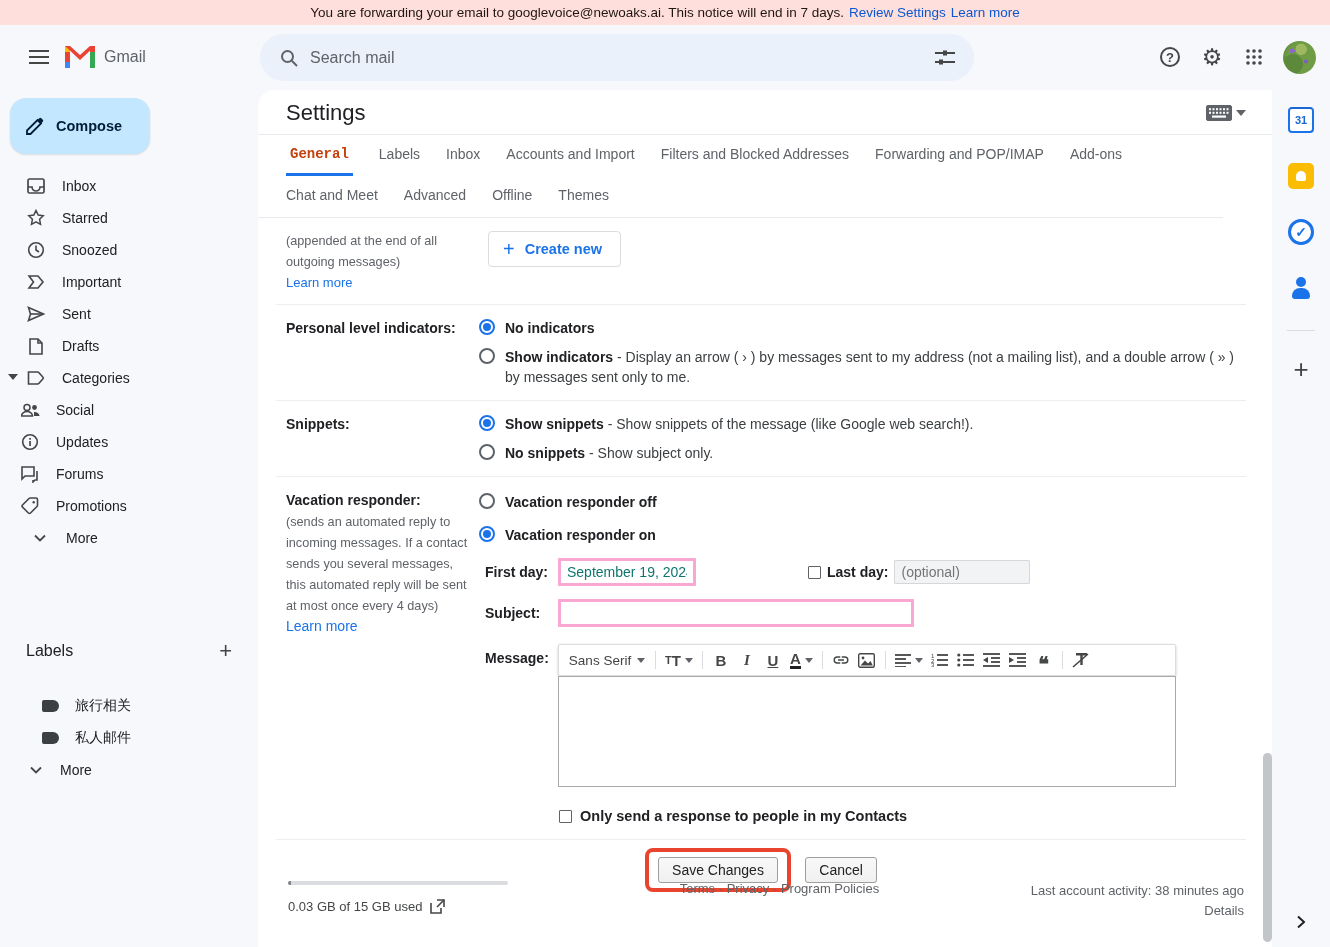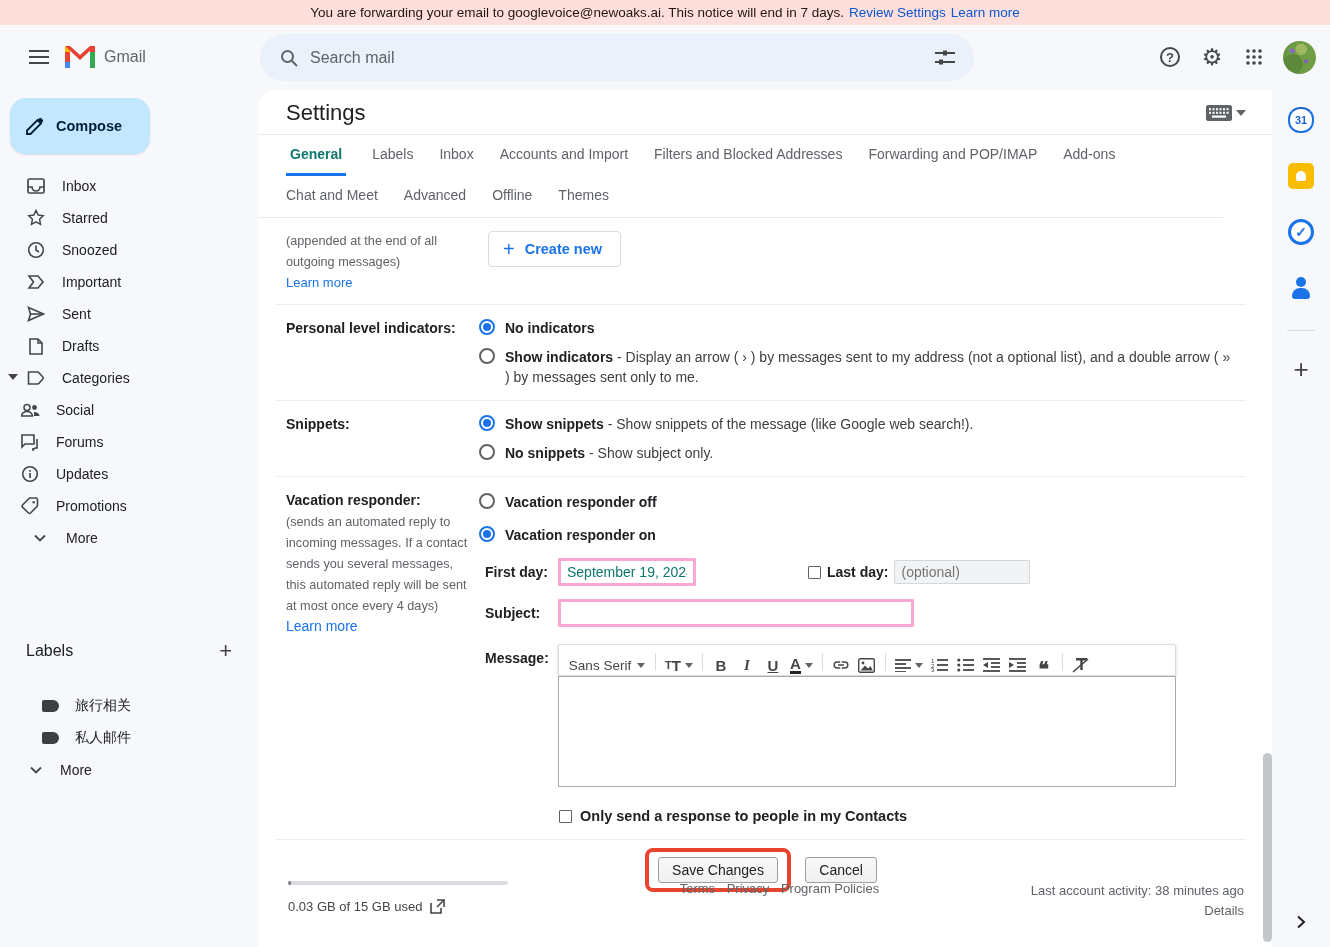--- a/index.html
+++ b/index.html
@@ -49,42 +49,42 @@
   .labels-hdr { position:absolute; top:548px; left:26px; right:24px; display:flex; align-items:center; justify-content:space-between; }
   .labels-title { font-size:16px; color:#202124; }
   .plus-glyph { font-size:22px; color:#444; font-weight:normal; cursor:pointer; }
   .label-list { position:absolute; top:600px; left:0; right:12px; }
   .label-item { height:32px; display:flex; align-items:center; gap:16px; padding-left:42px; font-size:14px; color:#202124; cursor:pointer; }
   .tagfill { width:17px; height:12px; background:#3c4043; border-radius:2px 6px 6px 2px; flex:none; }
 
   
   .rightbar { position:absolute; top:90px; right:0; width:58px; bottom:0; display:flex; flex-direction:column; align-items:center; }
   .rb-icon { width:36px; height:36px; display:flex; align-items:center; justify-content:center; cursor:pointer; margin-top:20px; }
-  .cal { width:26px; height:26px; background:#fff; border:2px solid #1a73e8; border-top-color:#1967d2; border-radius:12px;
+  .cal { width:26px; height:26px; background:#fff; border:2px solid #1a73e8; border-top-color:#1967d2; border-radius:4px;
          color:#1967d2; font-size:11px; font-weight:bold; display:flex; align-items:center; justify-content:center; }
   .keep { width:26px; height:26px; background:#fbbc04; border-radius:5px; display:flex; align-items:center; justify-content:center; }
   .keep::after { content:""; width:10px; height:10px; border-radius:50% 50% 2px 2px; background:#fff; }
   .tasks { width:26px; height:26px; border-radius:50%; background:#fff; color:#1a73e8; border:3px solid #1a73e8;
            font-size:14px; font-weight:bold; display:flex; align-items:center; justify-content:center; }
   .contact { width:26px; height:26px; position:relative; }
   .contact::before { content:""; position:absolute; left:8px; top:2px; width:10px; height:10px; background:#1a73e8; border-radius:50%; }
   .contact::after { content:""; position:absolute; left:4px; top:13px; width:18px; height:11px; background:#1a73e8; border-radius:8px 8px 3px 3px; }
   .rb-divider { width:28px; height:1px; background:#dadce0; margin-top:24px; }
   .panel-toggle { position:absolute; bottom:18px; left:50%; transform:translateX(-50%); font-size:16px; color:#202124; cursor:pointer; }
 
   
   .main { position:absolute; top:90px; left:258px; right:58px; bottom:0; background:#fff; border-top-left-radius:16px; }
   .title-row { display:flex; align-items:center; justify-content:space-between; padding:10px 26px 8px 28px; border-bottom:1px solid #e8eaed; }
   .title-row h1 { font-size:22px; font-weight:normal; color:#202124; }
   .kbd-wrap { display:flex; align-items:center; gap:4px; cursor:pointer; }
   .dd-arrow { width:0; height:0; border-left:5px solid transparent; border-right:5px solid transparent; border-top:6px solid #5f6368; }
 
   .tabs { padding:0 18px 0 28px; max-width:965px; display:flex; flex-wrap:wrap; column-gap:26px; border-bottom:1px solid #e8eaed; }
   .tab { font-size:14px; color:#5f6368; line-height:38px; cursor:pointer; border-bottom:3px solid transparent; white-space:nowrap; }
-  .tab.active { color:#0f766e; border-bottom-color:#1a73e8; font-weight:bold; padding:0 4px; }
+  .tab.active { color:#c2410c; border-bottom-color:#1a73e8; font-weight:bold; padding:0 4px;font-family:Liberation Mono, monospace; }
 
   .content { padding:0 26px 0 18px; }
   .row { display:flex; border-bottom:1px solid #eceff1; padding:13px 0; }
   .row:last-of-type { border-bottom:none; }
   .lbl-col { width:195px; flex:none; padding-left:10px; }
   .lbl-main { font-size:14px; font-weight:bold; color:#202124; line-height:20px; }
   .lbl-note { font-size:12.7px; color:#5f6368; line-height:21px; margin-top:2px; }
   .lnk { color:#1a73e8; text-decoration:none; font-size:13px; cursor:pointer; }
   .body-col { flex:1; }
 
@@ -101,21 +101,21 @@
 
   .vline { display:flex; align-items:center; margin:13px 0 0 14px; }
   .vlbl { width:73px; font-size:14px; font-weight:bold; color:#202124; flex:none; }
   .tinput { border:3px solid #f9a8d4; border-radius:1px; font-size:14px; padding:3px 6px; color:#0f766e; font-family:"Liberation Sans",sans-serif; }
   .firstday { width:138px; }
   .lastday-grp { display:flex; align-items:center; gap:6px; margin-left:112px; }
   .optional { width:136px; background:#f1f3f4; border:1px solid #d5d8db; color:#9aa0a6; }
   .subject { width:356px; }
 
   .msgblock { flex:1; max-width:618px; }
-  .toolbar { display:flex; align-items:flex-start; gap:2px; height:32px; border:1px solid #dadce0; background:#fff;
+  .toolbar { display:flex; align-items:center; gap:2px; height:32px; border:1px solid #dadce0; background:#fff;
              box-shadow:0 1px 3px rgba(0,0,0,.2); border-radius:2px; padding:8px 6px; }
   .tbtn { display:flex; align-items:center; justify-content:center; min-width:24px; height:24px; padding:0 3px;
           color:#444746; font-size:14px; cursor:pointer; border-radius:2px; }
   .tbtn b { font-size:15px; }
   .tsep { width:1px; height:18px; background:#dadce0; margin:0 4px; }
   .tb-font { font-size:13.5px; color:#444; padding-right:2px; }
   .mini-arrow { width:0; height:0; border-left:4px solid transparent; border-right:4px solid transparent; border-top:5px solid #5f6368; margin-left:4px; }
   .underA { border-bottom:3px solid #202124; line-height:14px; }
   .plain-link { display:block; margin:9px 0 4px 1px; font-size:14px; }
   .msg-area { width:100%; height:111px; border:1px solid #aaa; resize:none; font-family:"Liberation Sans",sans-serif; font-size:14px; padding:4px; }
@@ -294,36 +294,36 @@
               <path d="M0.5 13 a5.5 4.5 0 0 1 11 0 z" fill="none" stroke="#444746" stroke-width="1.5"></path>
               <circle cx="13.5" cy="4.5" r="2.4"></circle>
               <path d="M12.5 13 a5 4 0 0 1 6 0 l0 .01 h-6 z"></path>
               <path d="M13 9 a5 4.2 0 0 1 5.5 4 h-5.5 z"></path>
             </svg>
           </span>
         <span>Social</span>
       </div>
       <div class="nav-item indent">
         <span class="nicon">
-            <svg width="18" height="17" viewBox="0 0 18 17" fill="none" stroke="#444746" stroke-width="1.6">
-              <path d="M1 1 h12 v9 H4 l-3 3 z"></path>
-              <path d="M16 5 v9 h-2 l-2 2 v-2"></path>
-            </svg>
-          </span>
-        <span>Forums</span>
-      </div>
-      <div class="nav-item indent">
-        <span class="nicon">
             <svg width="18" height="18" viewBox="0 0 18 18">
               <circle cx="9" cy="9" r="7.3" fill="none" stroke="#444746" stroke-width="1.6"></circle>
               <rect x="8.2" y="8" width="1.7" height="5" fill="#444746"></rect>
               <rect x="8.2" y="5" width="1.7" height="1.7" fill="#444746"></rect>
             </svg>
           </span>
         <span>Updates</span>
+      </div>
+      <div class="nav-item indent">
+        <span class="nicon">
+            <svg width="18" height="17" viewBox="0 0 18 17" fill="none" stroke="#444746" stroke-width="1.6">
+              <path d="M1 1 h12 v9 H4 l-3 3 z"></path>
+              <path d="M16 5 v9 h-2 l-2 2 v-2"></path>
+            </svg>
+          </span>
+        <span>Forums</span>
       </div>
       <div class="nav-item indent">
         <span class="nicon">
             <svg width="18" height="18" viewBox="0 0 18 18" fill="none" stroke="#444746" stroke-width="1.6">
               <path d="M1.5 8 L8 1.5 a1.7 1.7 0 0 1 1.2 -.5 l5.8 0 a1.5 1.5 0 0 1 1.5 1.5 l0 5.8 a1.7 1.7 0 0 1 -.5 1.2 L9.5 16 a1.5 1.5 0 0 1 -2.1 0 L1.5 10.1 a1.5 1.5 0 0 1 0 -2.1 z"></path>
               <circle cx="12.7" cy="5.3" r="1.2" fill="#444746" stroke="none"></circle>
             </svg>
           </span>
         <span>Promotions</span>
       </div>
@@ -418,21 +418,21 @@
         <div class="lbl-col">
             <div class="lbl-main">Personal level indicators:</div>
           </div>
         <div class="body-col">
           <div class="opt">
             <span class="radio sel"></span>
             <span><b>No indicators</b></span>
           </div>
           <div class="opt" style="margin-bottom:0; max-width:765px;">
             <span class="radio"></span>
-            <span><b>Show indicators</b><span> - Display an arrow ( › ) by messages sent to my address (not a optional list), and a double arrow ( » ) by messages sent only to me.</span></span>
+            <span><b>Show indicators</b><span> - Display an arrow ( › ) by messages sent to my address (not a mailing list), and a double arrow ( » ) by messages sent only to me.</span></span>
           </div>
         </div>
       </div>
 
       <div class="row">
         <div class="lbl-col">
             <div class="lbl-main">Snippets:</div>
           </div>
         <div class="body-col">
           <div class="opt">

